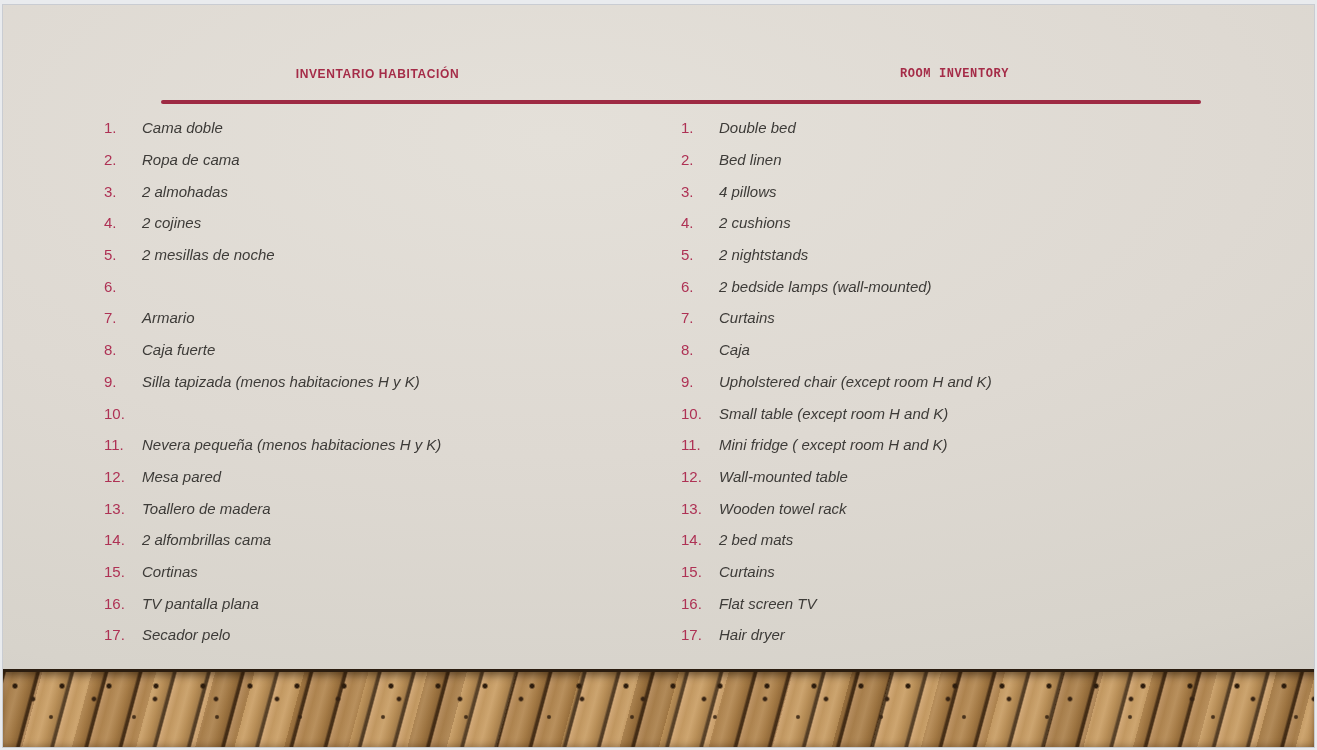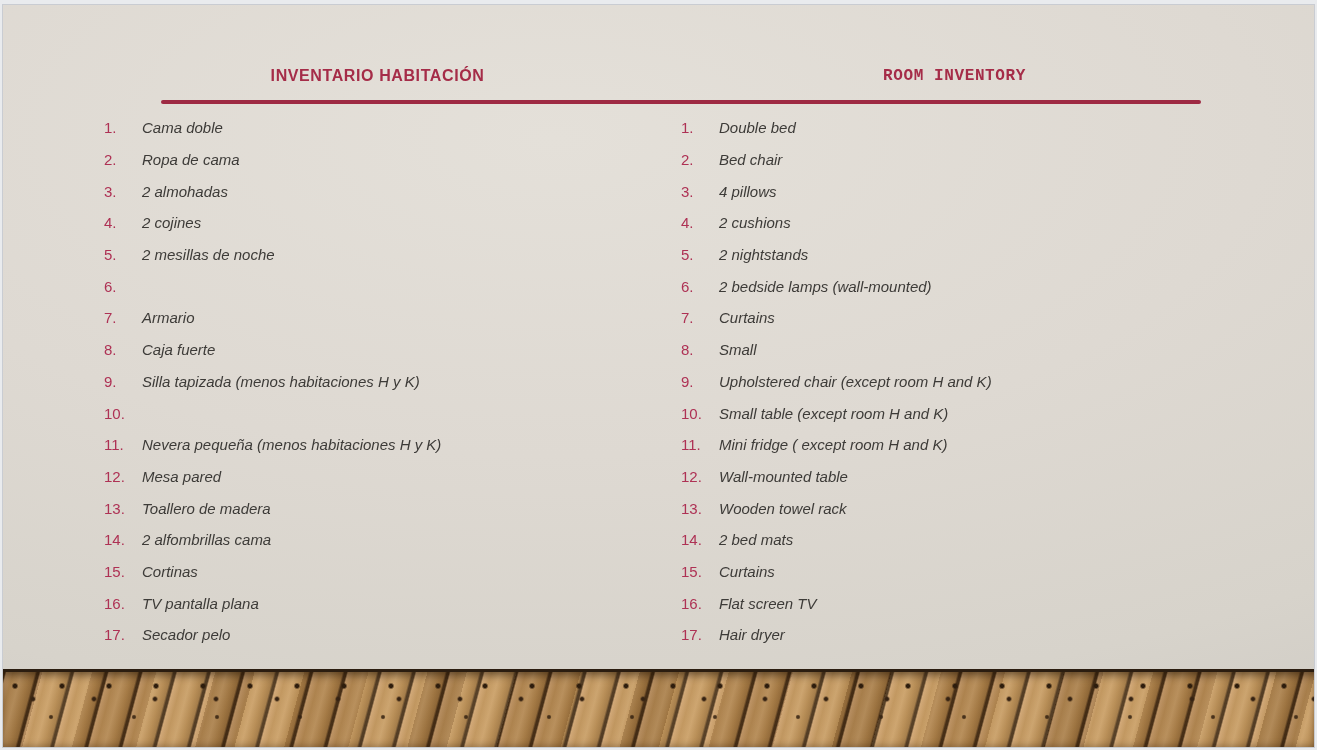--- a/index.html
+++ b/index.html
@@ -16,21 +16,21 @@
     border: 1px solid #c9ccd2;
     background: radial-gradient(120% 95% at 42% 18%,
                 #e4e0d9 0%, #ded9d2 45%, #d7d3cb 80%, #cfcbc4 100%);
     overflow: hidden;
   }
   .col-title {
     position: absolute;
     top: 62px;
     width: 547px;
     text-align: center;
-    font-size: 16px;
+    font-size: 12px;
     font-weight: bold;
     letter-spacing: 0.6px;
     color: #a52c48;
   }
   .title-left  { left: 101px; }
   .title-right { left: 678px; font-family: Liberation Mono, monospace; }
   .rule {
     position: absolute;
     left: 158px; top: 95px;
     width: 1040px; height: 4px;
@@ -171,21 +171,21 @@
   </div>
     </div>
 
   <div class="list list-right">
       <div class="row">
     <span class="num">1.</span>
     <span class="txt">Double bed</span>
   </div>
       <div class="row">
     <span class="num">2.</span>
-    <span class="txt">Bed chair</span>
+    <span class="txt">Bed linen</span>
   </div>
       <div class="row">
     <span class="num">3.</span>
     <span class="txt">4 pillows</span>
   </div>
       <div class="row">
     <span class="num">4.</span>
     <span class="txt">2 cushions</span>
   </div>
       <div class="row">
@@ -195,21 +195,21 @@
       <div class="row">
     <span class="num">6.</span>
     <span class="txt">2 bedside lamps (wall-mounted)</span>
   </div>
       <div class="row">
     <span class="num">7.</span>
     <span class="txt">Curtains</span>
   </div>
       <div class="row">
     <span class="num">8.</span>
-    <span class="txt">Small</span>
+    <span class="txt">Caja</span>
   </div>
       <div class="row">
     <span class="num">9.</span>
     <span class="txt">Upholstered chair (except room H and K)</span>
   </div>
       <div class="row">
     <span class="num">10.</span>
     <span class="txt">Small table (except room H and K)</span>
   </div>
       <div class="row">

